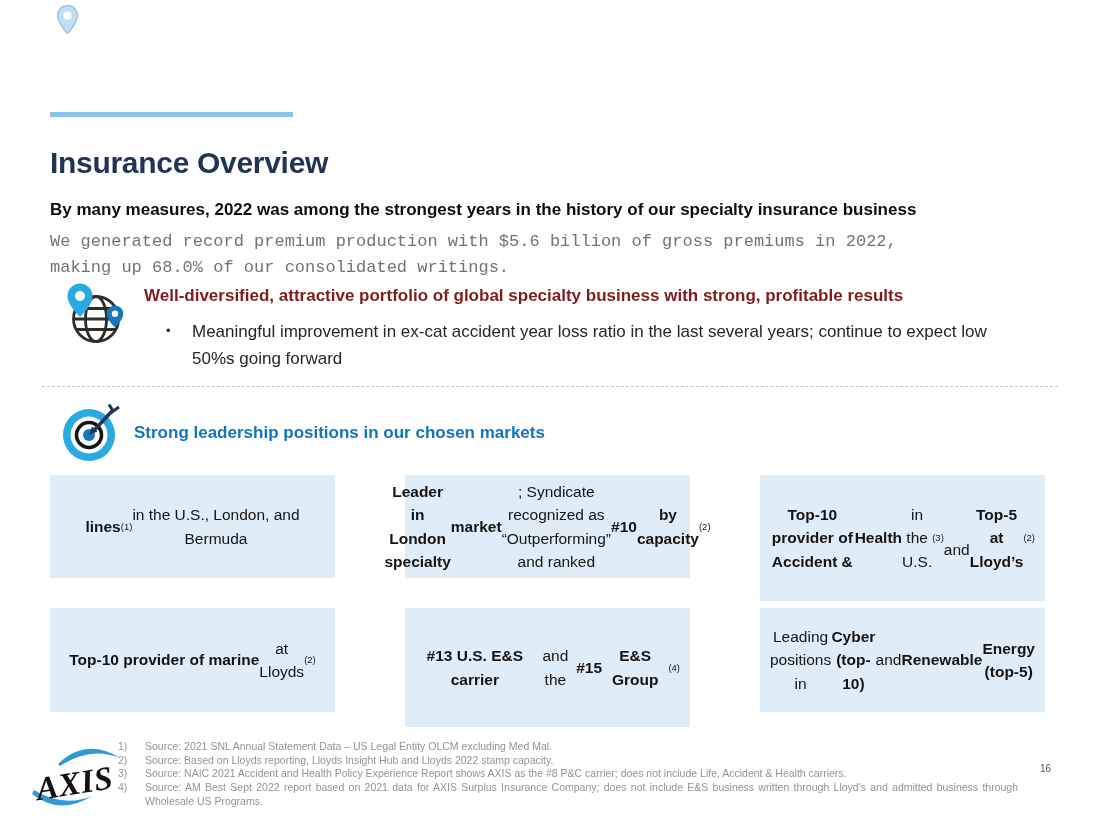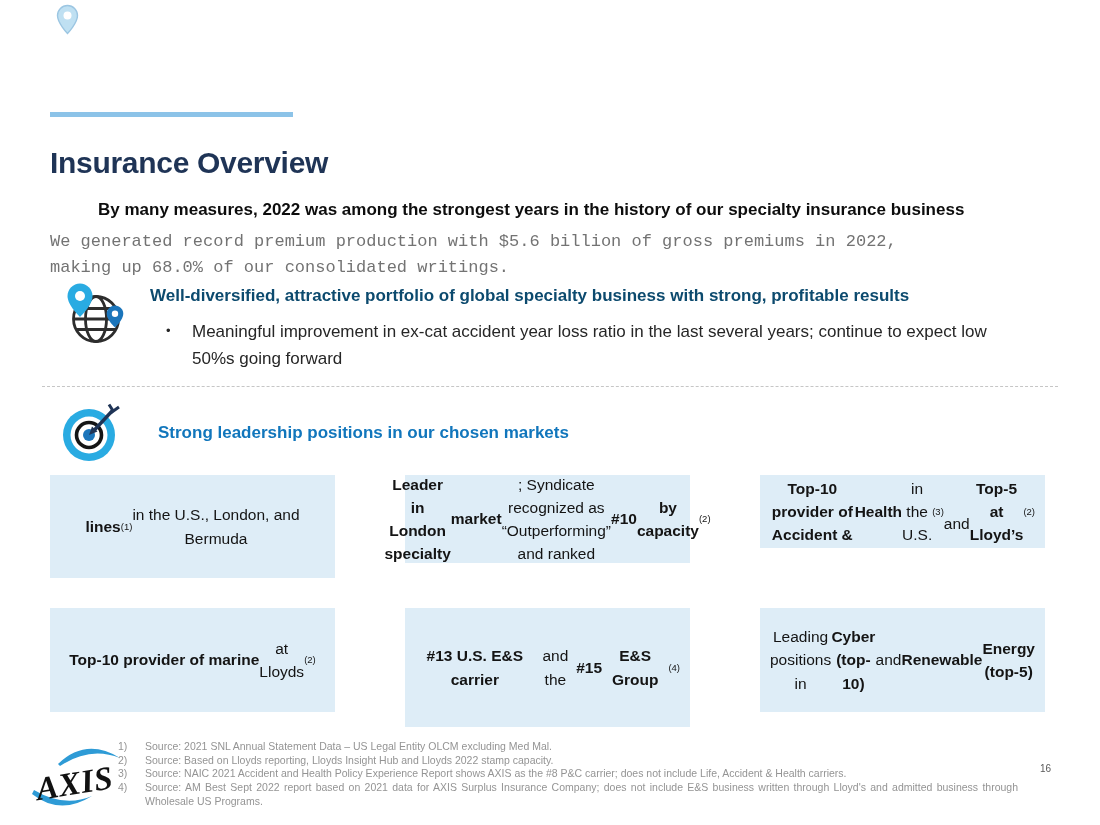--- a/index.html
+++ b/index.html
@@ -5,41 +5,41 @@
   html,body{margin:0;padding:0;background:#fff;}
   .slide{position:relative;width:1100px;height:825px;background:#ffffff;overflow:hidden;
          font-family:"Liberation Sans",sans-serif;color:#262626;border-radius:20px;}
 
   .corner-pin{position:absolute;left:56px;top:4px;width:23px;height:31px;}
 
   .accent-line{position:absolute;left:50px;top:112px;width:243px;height:5px;background:#8CC3E8;}
 
   .page-title{position:absolute;left:50px;top:146px;font-size:30px;font-weight:bold;color:#1F3456;letter-spacing:-0.3px;}
 
-  .subtitle{position:absolute;left:50px;top:200px;font-size:17px;font-weight:bold;color:#0d0d0d;margin-left:48px;}
+  .subtitle{position:absolute;left:50px;top:200px;font-size:17px;font-weight:bold;color:#0d0d0d;}
 
   .intro{position:absolute;left:50px;top:229px;width:880px;font-size:17px;line-height:1.55;color:#737373;font-family:Liberation Mono, monospace;}
 
   .sec1-icon{position:absolute;left:60px;top:281px;width:66px;height:66px;}
-  .sec1-heading{position:absolute;left:150px;top:286px;font-size:17px;font-weight:bold;color:#0c4a6e;}
+  .sec1-heading{position:absolute;left:144px;top:286px;font-size:17px;font-weight:bold;color:#7f1d1d;}
   .bullet-row{position:absolute;left:166px;top:318px;width:850px;display:flex;font-size:17px;line-height:1.6;color:#262626;}
   .bullet-marker{flex:none;width:26px;font-size:13px;padding-top:3px;}
   .bullet-text{flex:1;max-width:850px;}
 
   .dotted-divider{position:absolute;left:42px;top:386px;width:1016px;border-top:1.5px dashed #c6c6c6;height:0;}
 
   .sec2-icon{position:absolute;left:62px;top:403px;width:60px;height:60px;}
-  .sec2-heading{position:absolute;left:158px;top:423px;font-size:17px;font-weight:bold;color:#1176BC;}
+  .sec2-heading{position:absolute;left:134px;top:423px;font-size:17px;font-weight:bold;color:#1176BC;}
 
   .hbox{position:absolute;width:285px;background:#DEEDF7;display:flex;align-items:center;justify-content:center;
         text-align:center;font-size:15.5px;line-height:1.5;color:#141414;padding:4px 10px;box-sizing:border-box;}
   .hbox sup{font-size:9.5px;line-height:0;}
   .b1{left:50px;top:475px;height:103px;}
-  .b2{left:405px;top:475px;height:88px;}
-  .b3{left:760px;top:475px;height:73px;}
+  .b2{left:405px;top:475px;height:103px;}
+  .b3{left:760px;top:475px;height:126px;}
   .b4{left:50px;top:608px;height:104px;}
   .b5{left:405px;top:608px;height:119px;}
   .b6{left:760px;top:608px;height:104px;}
 
   .axis-logo{position:absolute;left:30px;top:744px;width:92px;height:70px;}
 
   .footnotes{position:absolute;left:118px;top:740px;width:900px;font-size:10.5px;line-height:1.3;color:#949494;}
   .fn-row{display:flex;}
   .fn-num{flex:none;width:27px;}
   .fn-text{flex:1;text-align:justify;}

